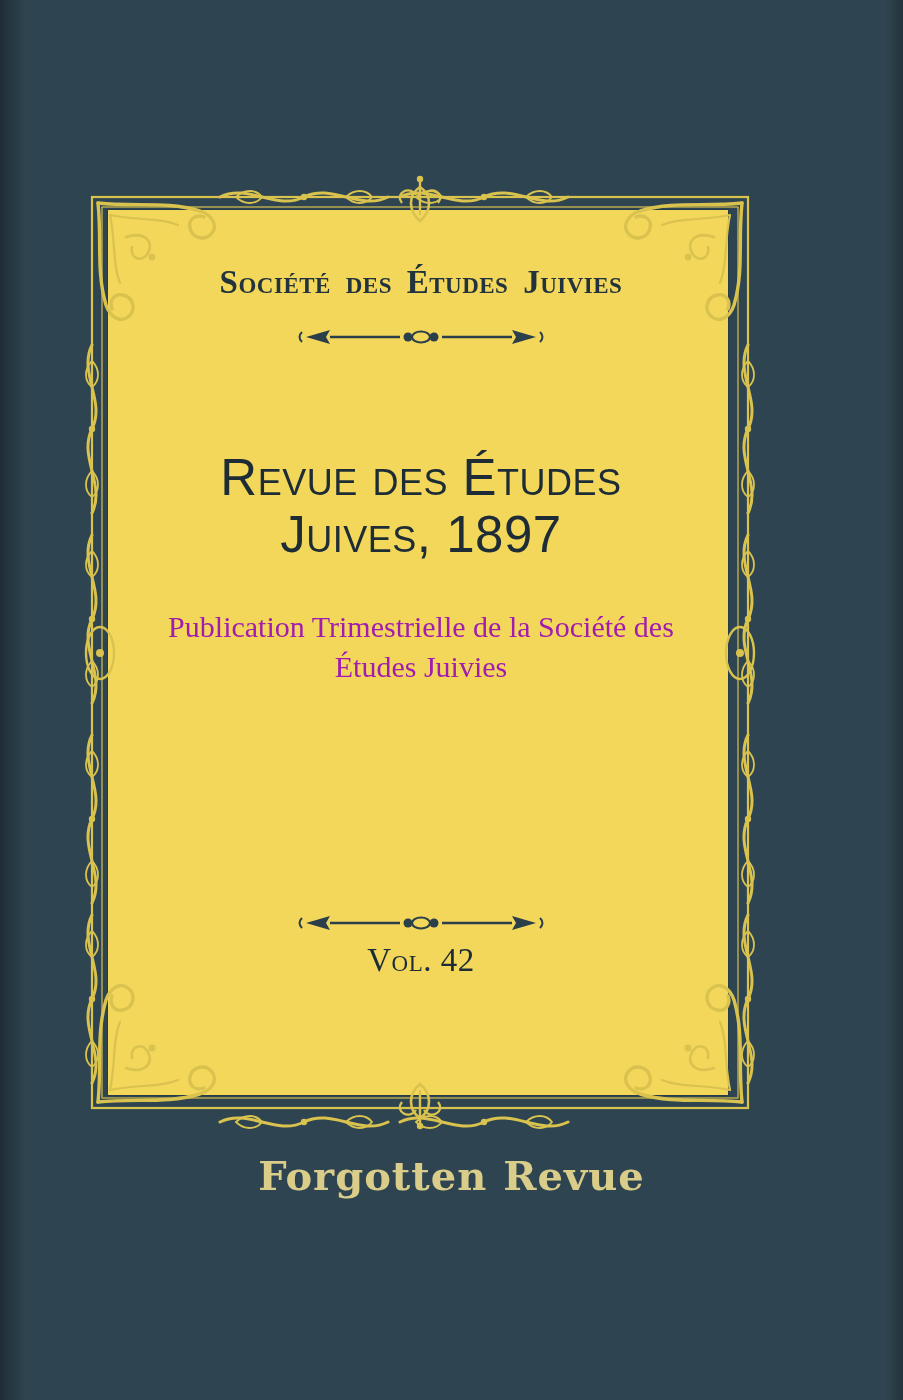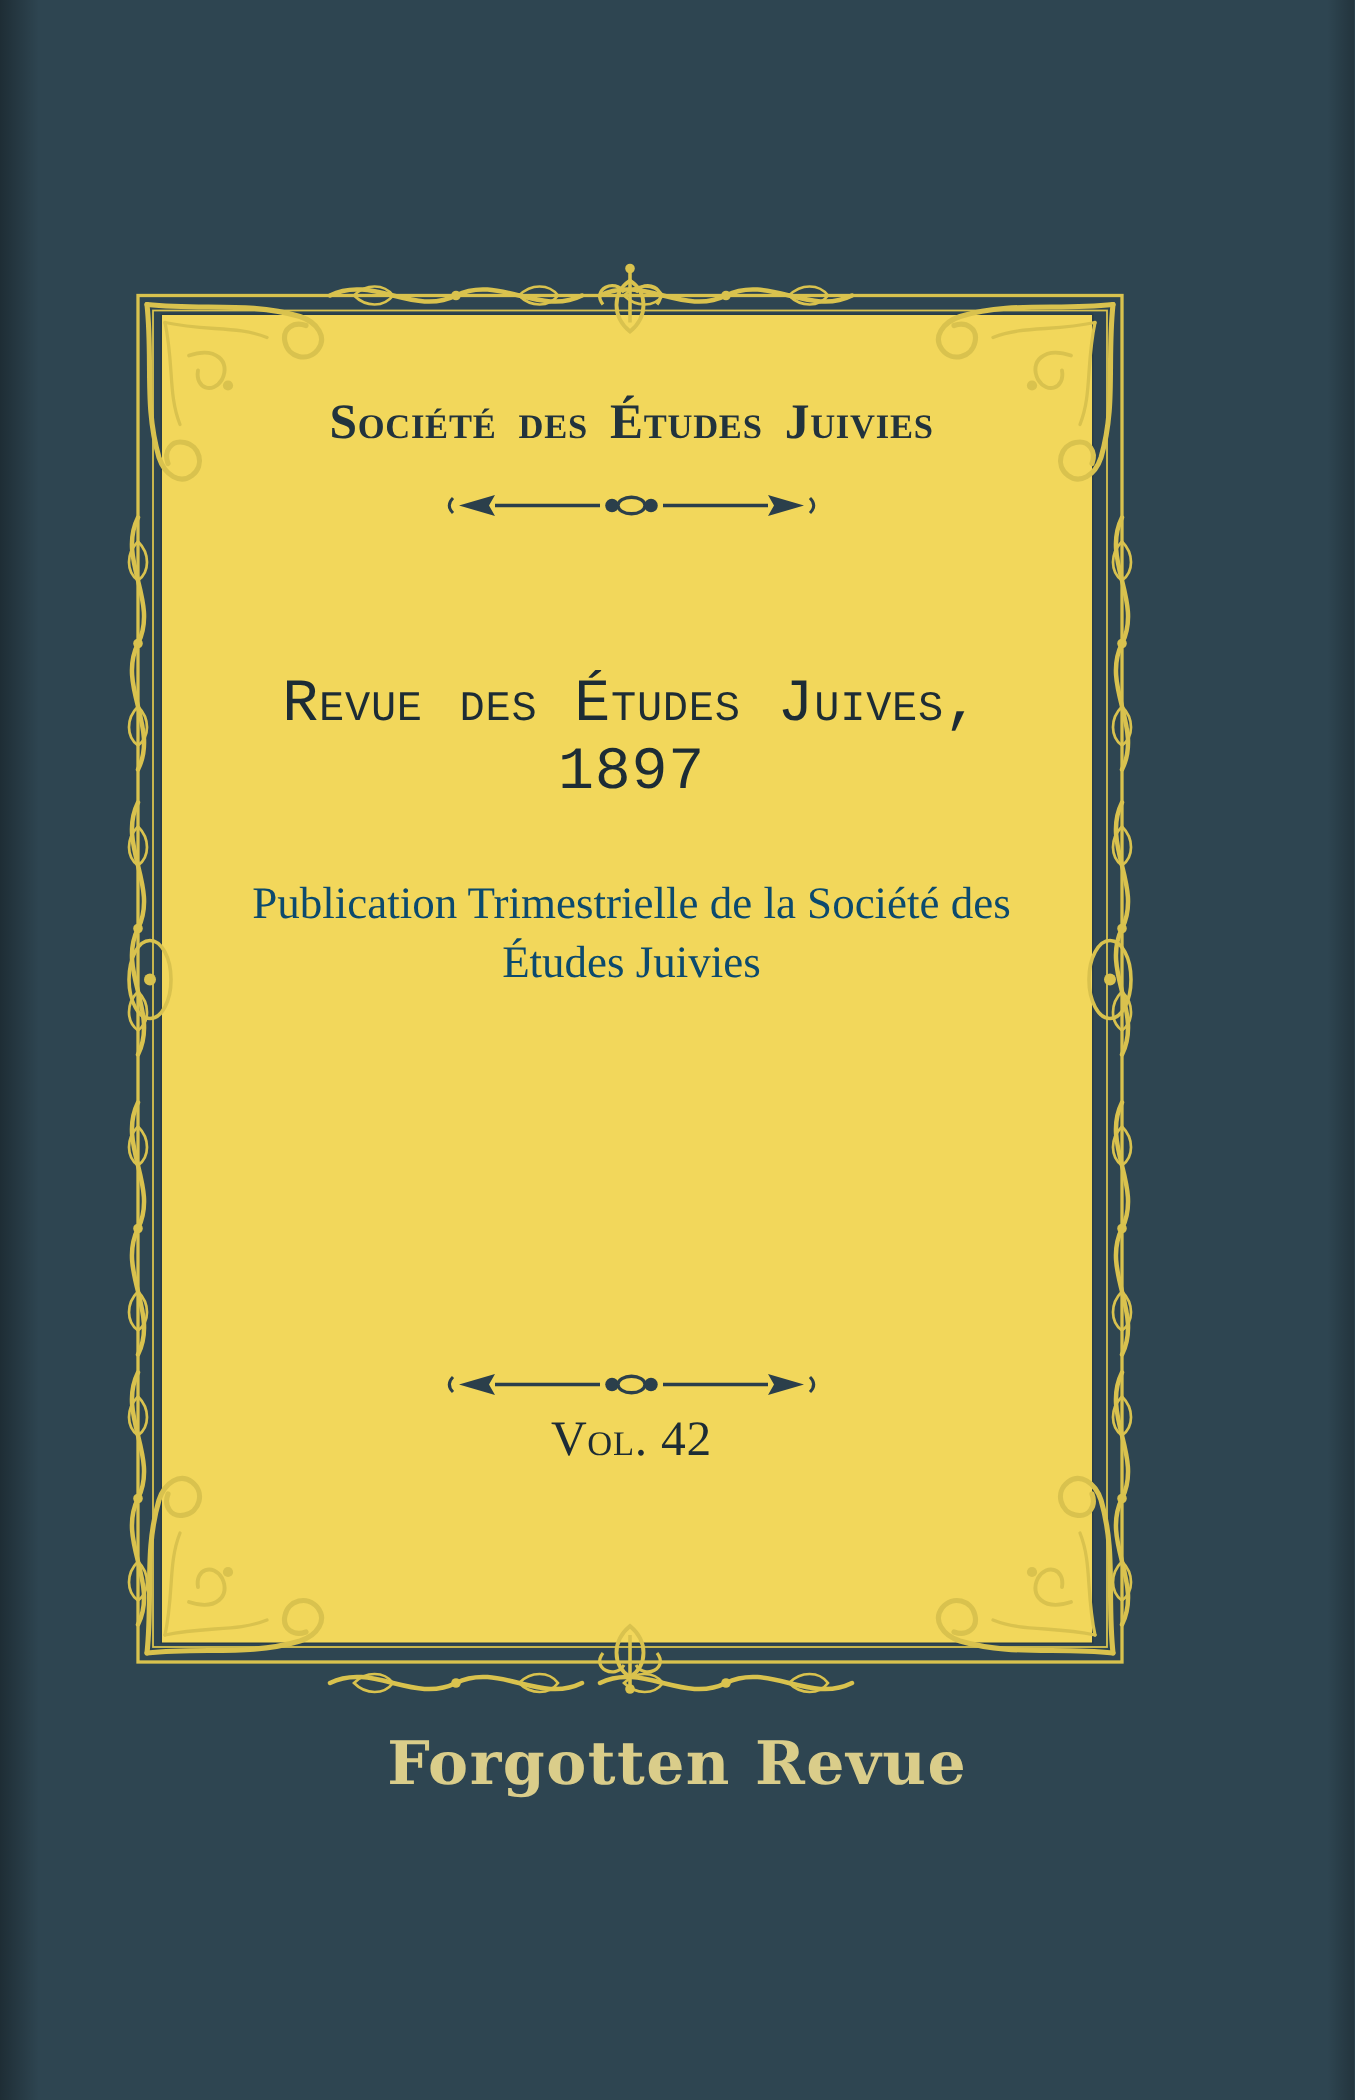--- a/index.html
+++ b/index.html
@@ -88,34 +88,34 @@
     word-spacing: 6px;
   }
 
   .divider {
     margin: 22px 0 4px 0;
     width: 250px;
     height: 26px;
   }
 
   .title {
-    font-family: Liberation Mono, monospace;
+    font-family: Liberation Sans, sans-serif;
     color: #1d2c35;
-    font-size: 40px;
+    font-size: 51px;
     line-height: 1.12;
     text-align: center;
     font-variant: small-caps;
     letter-spacing: 0.5px;
     margin-top: 95px;
     width: 540px;
   }
 
   .subtitle {
     font-family: "Liberation Serif", serif;
-    color: #0c4a6e;
+    color: #a21caf;
     font-size: 30px;
     line-height: 1.32;
     text-align: center;
     margin-top: 44px;
     width: 520px;
   }
 
   .spacer {
     flex: 1 1 auto;
   }

